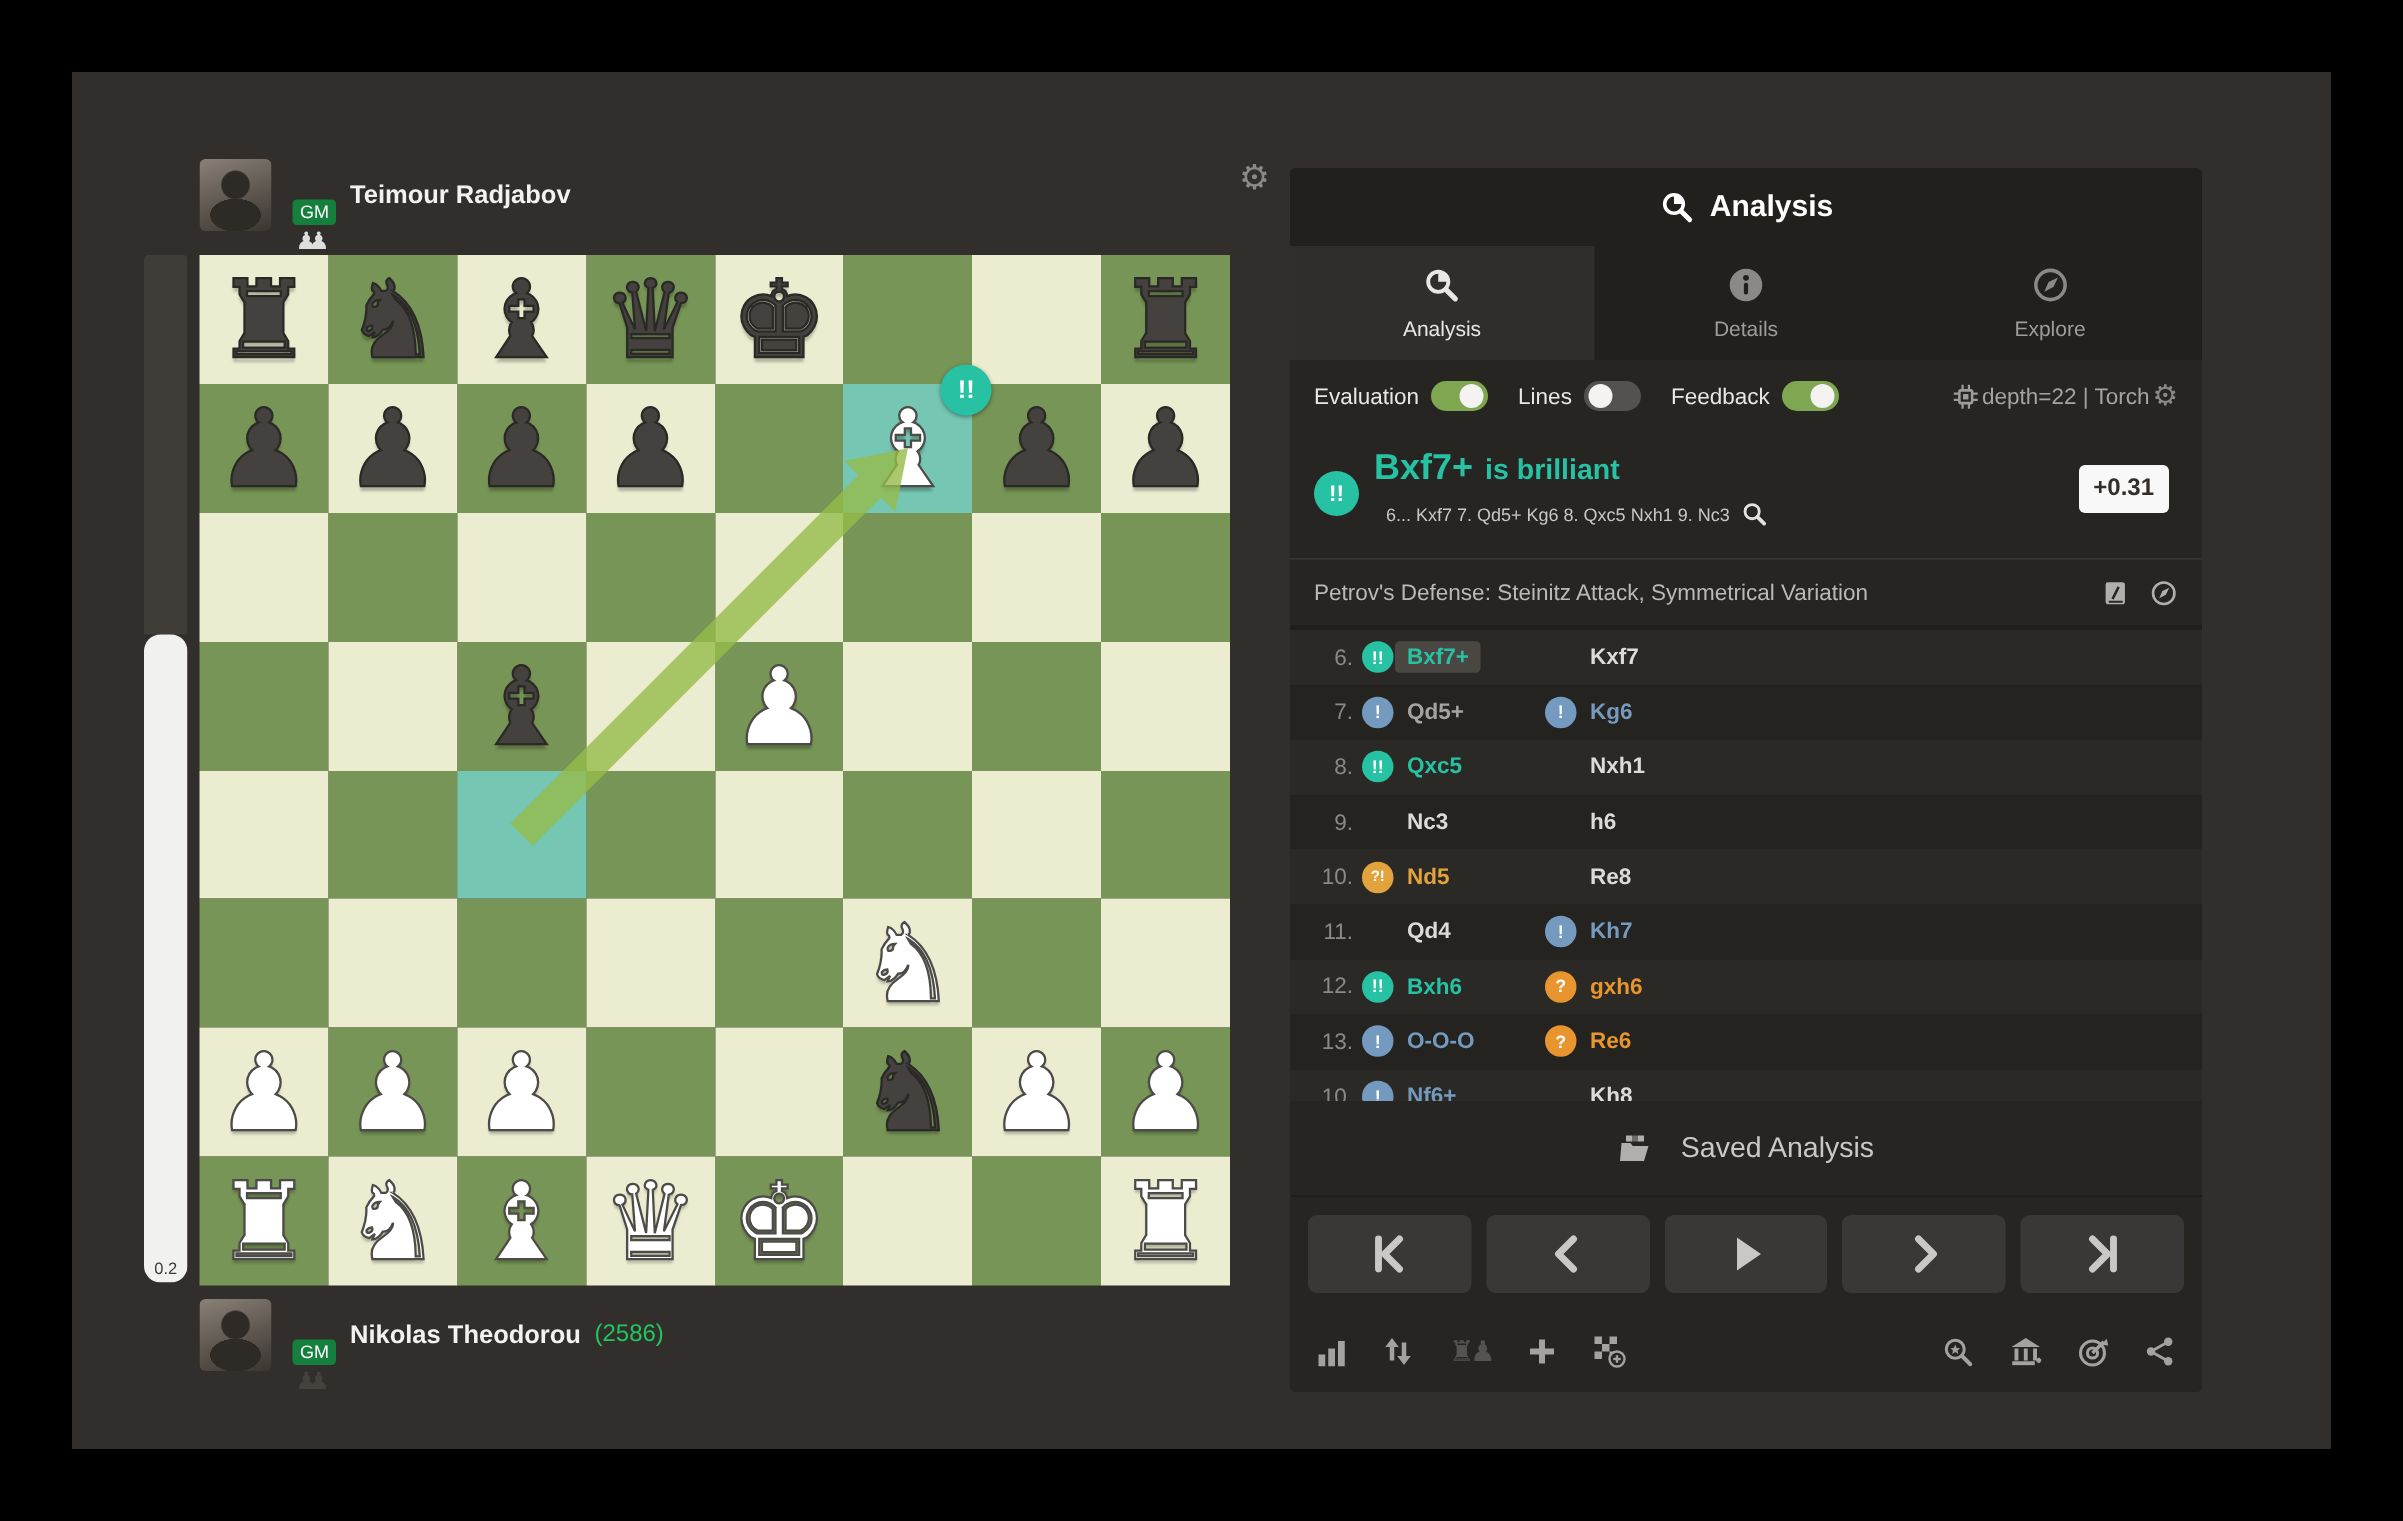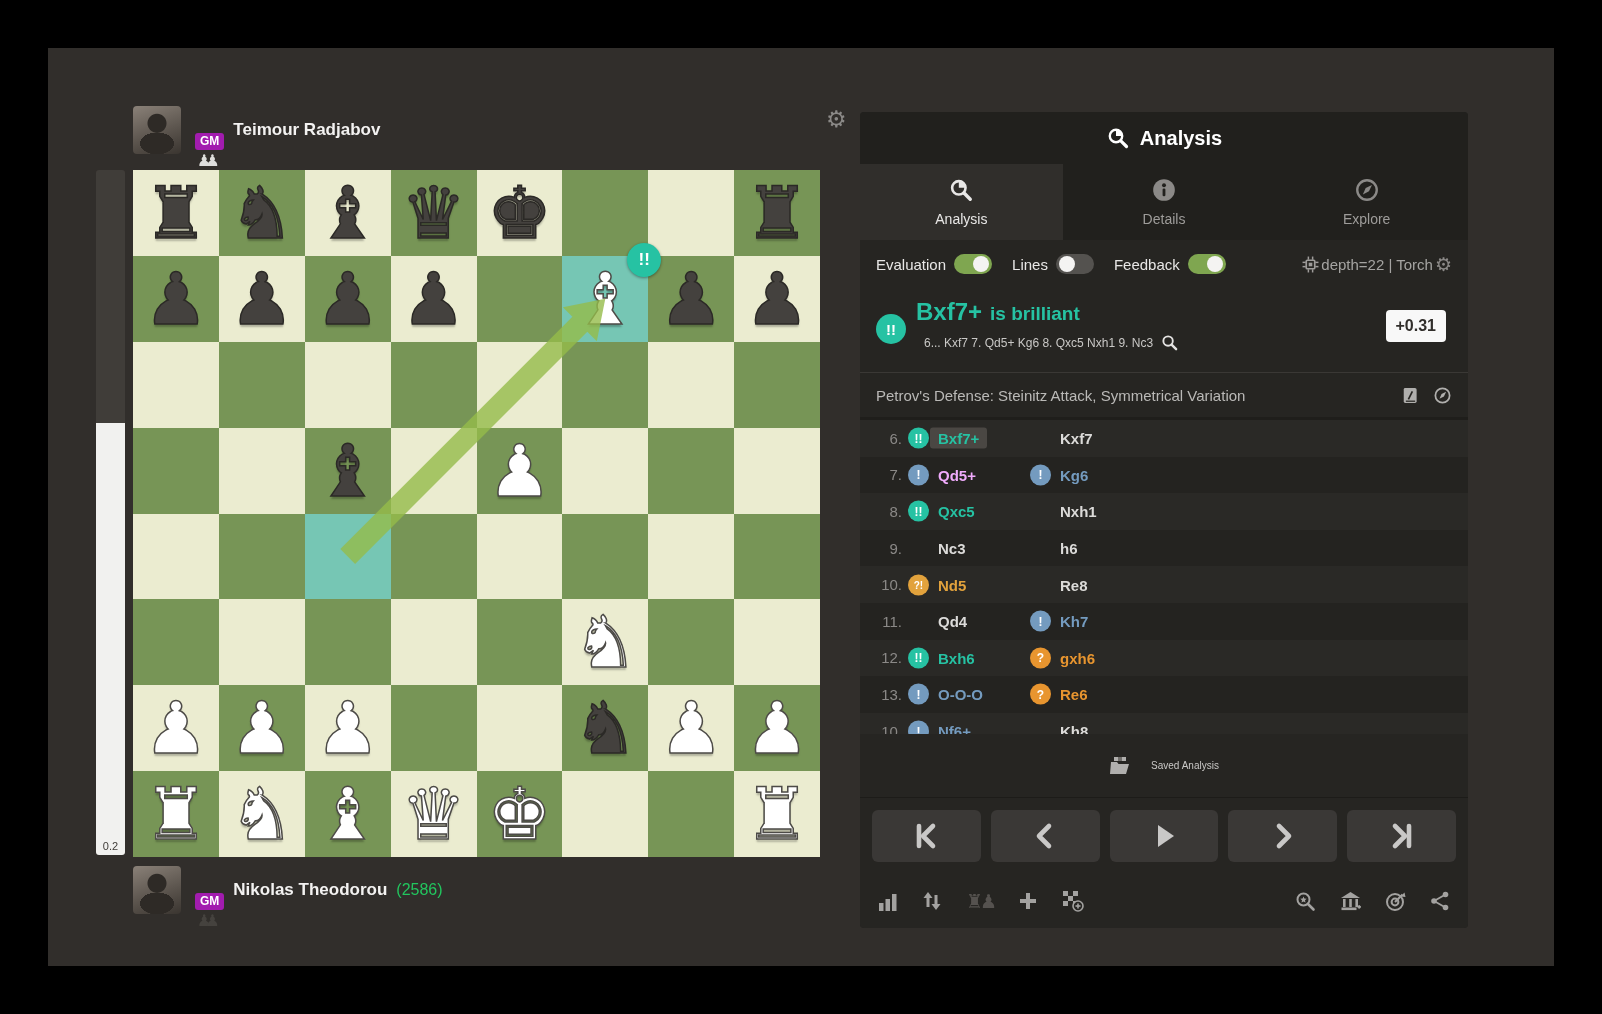--- a/index.html
+++ b/index.html
@@ -10,21 +10,21 @@
   .player-row{position:absolute;display:flex;align-items:flex-start;}
   .player-row.top{left:85px;top:58px;}
   .player-row.bottom{left:85px;top:818px;}
   .avatar{width:48px;height:48px;border-radius:4px;flex:0 0 auto;
     background:
       radial-gradient(circle at 50% 36%, #2e2a26 0 9px, rgba(0,0,0,0) 10px),
       radial-gradient(ellipse 17px 11px at 50% 78%, #2e2a26 0 99%, rgba(0,0,0,0) 100%),
       linear-gradient(160deg,#8a8178 0%,#5d564f 55%,#3a3530 100%);}
   .player-meta{margin-left:14px;display:flex;flex-direction:column;}
   .player-line1{display:flex;align-items:center;gap:9px;margin-top:3px;}
-  .gm-badge{background:#a21caf;color:#fff;font-weight:700;font-size:12px;padding:2px 5px;border-radius:3px;line-height:1.1;margin-top:24px;}
+  .gm-badge{background:#15803d;color:#fff;font-weight:400;font-size:12px;padding:2px 5px;border-radius:3px;line-height:1.1;margin-top:24px;}
   .player-name{font-weight:700;font-size:17px;color:#f3f2f1;}
   .player-rating{color:#22c55e;font-size:16px;font-weight:400;}
   .pawn-pair{font-family:"DejaVu Sans",sans-serif;font-size:16px;letter-spacing:-6px;margin-top:1px;margin-left:2px;}
   .pawn-pair.light{color:#dededc;}
   .pawn-pair.dim{color:#45423e;}
   .board-gear{position:absolute;left:778px;top:58px;color:#8b8987;font-size:23px;font-family:"DejaVu Sans",sans-serif;}
 
   
   .eval-bar{position:absolute;left:48px;top:122px;width:29px;height:685px;border-radius:3px;overflow:hidden;}
   .eval-dark{background:#403d39;}
@@ -82,21 +82,21 @@
   .move-row{position:relative;height:36.6px;background:#2a2926;}
   .move-row.odd{background:#242320;}
   .mnum{position:absolute;left:0;top:0;width:42px;height:100%;display:flex;align-items:center;justify-content:flex-end;
     color:#8b8987;font-size:15px;}
   .mbadge{position:absolute;top:50%;transform:translateY(-50%);width:21px;height:21px;border-radius:50%;
     display:flex;align-items:center;justify-content:center;color:#fff;font-weight:700;}
   .mtext{position:absolute;top:50%;transform:translateY(-50%);font-weight:700;font-size:15px;color:#dcdbd9;cursor:pointer;}
   .mtext.sel{background:#4a4743;border-radius:3px;padding:2px 8px;margin-left:-8px;}
 
   .saved-row{height:63px;flex:0 0 auto;display:flex;align-items:center;justify-content:center;gap:20px;
-    color:#c9c8c6;font-size:10px;background:#262522;}
+    color:#c9c8c6;font-size:19px;background:#262522;}
   .nav-row{height:76px;flex:0 0 auto;display:flex;align-items:center;gap:10px;padding:0 12px;border-top:1px solid #1d1c19;background:#262522;}
   .nav-btn{flex:1;height:52px;background:#3a3836;border-radius:6px;display:flex;align-items:center;justify-content:center;cursor:pointer;}
   .tool-row{flex:1;display:flex;align-items:center;padding:0 18px;gap:24px;background:#262522;}
   .tool-spacer{flex:1;}
   .ticon{display:flex;align-items:center;justify-content:center;cursor:pointer;}
   .glyph-icon{font-family:"DejaVu Sans",sans-serif;color:#a3a2a0;}
 </style>
 </head>
 <body>
 
@@ -110,21 +110,21 @@
         <span class="player-name">Teimour Radjabov</span>
       </div>
       <div class="pawn-pair light">♟♟</div>
     </div>
   </div>
 
   <div class="board-gear">⚙</div>
 
   <div class="eval-bar">
     <div class="eval-dark" id="eval-dark" style="height: 37%;"></div>
-    <div class="eval-white" id="eval-white" style="height: 63%;">
+    <div class="eval-white" id="eval-white" style="height: 63%; border-radius: 11px;">
       <div class="eval-label">0.2</div>
     </div>
   </div>
 
   <div class="board" id="board">
       <div class="sq light" style="left: 0px; top: 0px;"></div>
       <div class="sq dark" style="left: 85.875px; top: 0px;"></div>
       <div class="sq light" style="left: 171.75px; top: 0px;"></div>
       <div class="sq dark" style="left: 257.625px; top: 0px;"></div>
       <div class="sq light" style="left: 343.5px; top: 0px;"></div>
@@ -344,21 +344,21 @@
     <div class="move-list" id="move-list">
         <div class="move-row">
           <div class="mnum">6.</div>
           <div class="mbadge" style="left: 48px; background: rgb(38, 194, 163); font-size: 12px;">!!</div>
           <div class="mtext sel" style="left: 78px; color: rgb(38, 194, 163);">Bxf7+</div>
           <div class="mtext" style="left: 200px;">Kxf7</div>
         </div>
         <div class="move-row odd">
           <div class="mnum">7.</div>
           <div class="mbadge" style="left: 48px; background: rgb(116, 155, 191); font-size: 12px;">!</div>
-          <div class="mtext" style="left: 78px; color: #f0abfc;">Qd5+</div>
+          <div class="mtext" style="left: 78px; color: #a3a3a3;">Qd5+</div>
           <div class="mbadge" style="left: 170px; background: rgb(116, 155, 191); font-size: 12px;">!</div>
           <div class="mtext" style="left: 200px; color: rgb(116, 155, 191);">Kg6</div>
         </div>
         <div class="move-row">
           <div class="mnum">8.</div>
           <div class="mbadge" style="left: 48px; background: rgb(38, 194, 163); font-size: 12px;">!!</div>
           <div class="mtext" style="left: 78px; color: rgb(38, 194, 163);">Qxc5</div>
           <div class="mtext" style="left: 200px;">Nxh1</div>
         </div>
         <div class="move-row odd">

